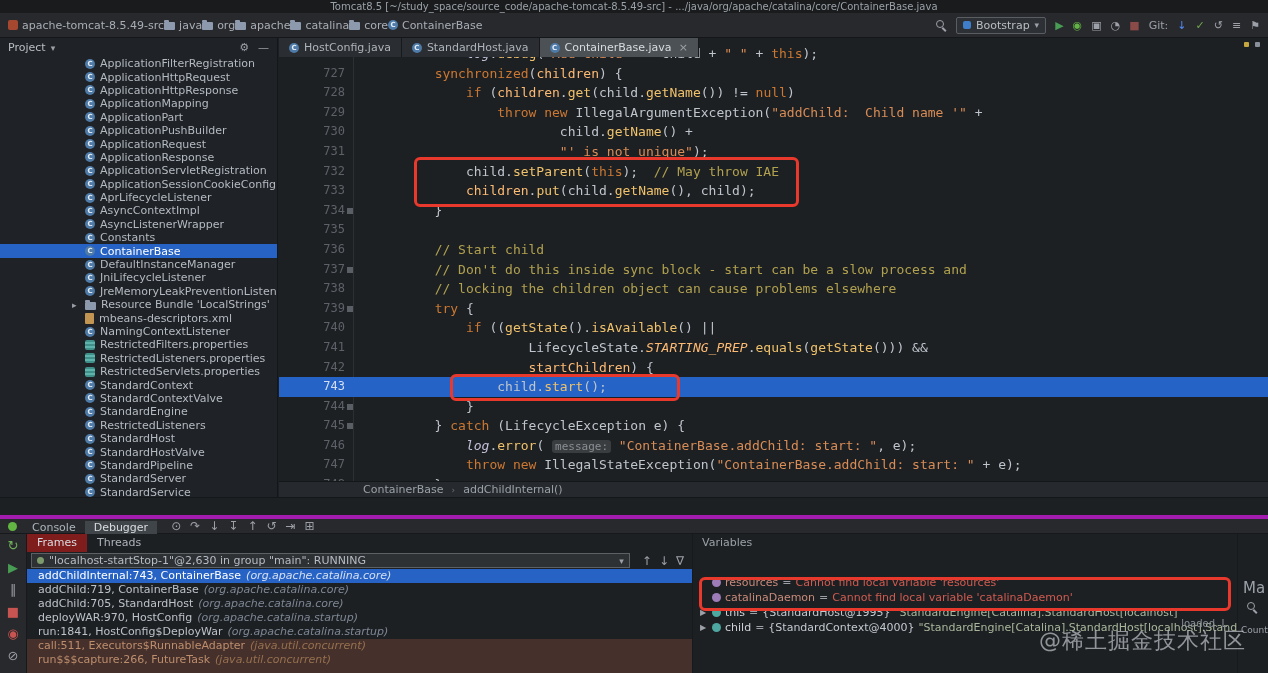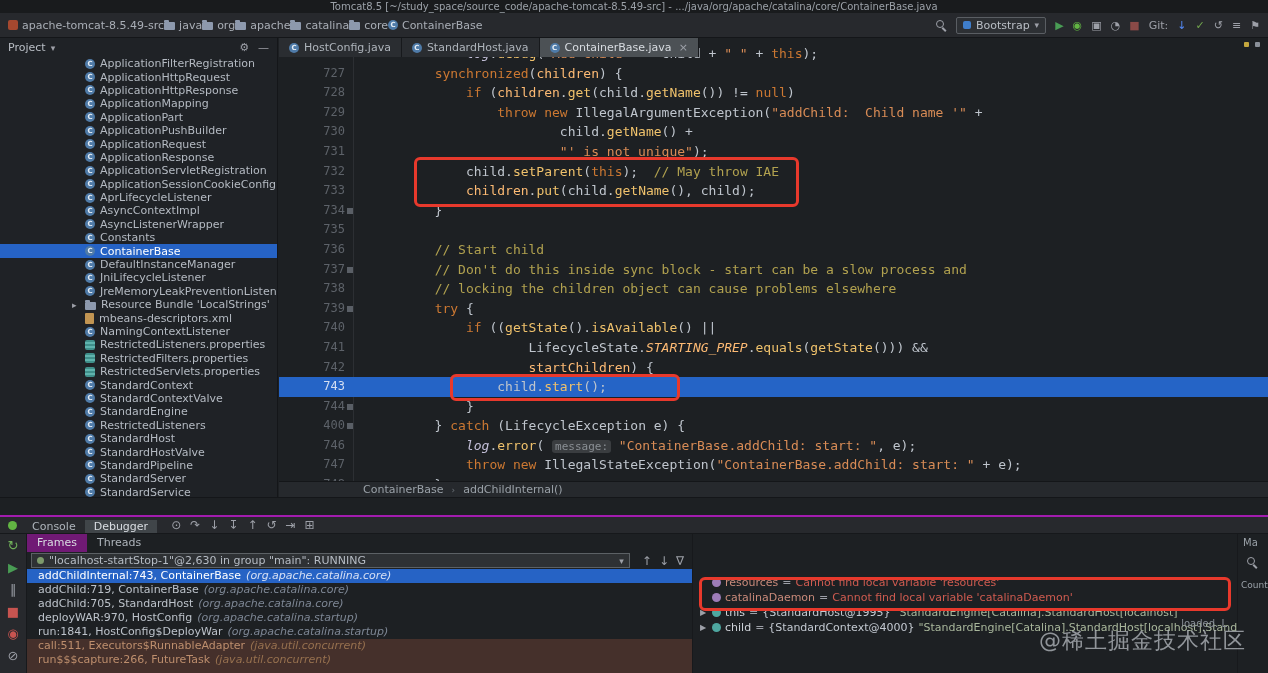--- a/index.html
+++ b/index.html
@@ -68,31 +68,31 @@
 
 
 .debug-panel{position:absolute;left:0;bottom:0;width:100%;height:176px;background:#1d2023;border-top:1px solid #141619;}
 .dbg-strip1{position:absolute;left:0;top:18px;right:0;height:17px;background:#27292d;display:flex;align-items:center;font-size:11px;}
 .dbg-label{color:#9aa1a8;padding-left:8px;}
 .session-tab{margin-left:10px;height:17px;display:flex;align-items:center;gap:5px;background:#3c4044;padding:0 10px;color:#c6cbd1;}
 .sess-ico{width:8px;height:8px;border-radius:50%;background:#62b543;flex:none;}
 #s1icons{margin-left:auto;display:flex;gap:10px;padding-right:10px;}
 .dico{color:#9da0a8;font-size:12px;line-height:1;}
 .dico.big{font-size:13px;}
-.dbg-strip2{position:absolute;left:0;top:17px;right:0;height:19px;background:#27292d;border-top:2px solid #a21caf;border-bottom:1px solid #16181b;display:flex;align-items:center;}
+.dbg-strip2{position:absolute;left:0;top:17px;right:0;height:19px;background:#27292d;border-top:4px solid #a21caf;border-bottom:1px solid #16181b;display:flex;align-items:center;}
 .bug-ico{width:9px;height:9px;border-radius:50%;background:#62b543;margin:0 6px 0 8px;flex:none;}
 .dtab{height:19px;line-height:19px;padding:0 9px;font-size:11px;color:#aeb4bb;}
 .dtab.active{background:#404549;color:#d8dce1;}
 #dbgtools{display:flex;gap:9px;margin-left:14px;}
 .dbg-content{position:absolute;left:0;top:36px;right:0;bottom:0;}
 .dbg-leftstrip{position:absolute;left:0;top:0;bottom:0;width:27px;background:#27292d;border-right:1px solid #17191c;display:flex;flex-direction:column;align-items:center;gap:9px;padding-top:5px;}
 .frames-col{position:absolute;left:27px;top:0;bottom:0;width:665px;}
 .fr-tabs{height:18px;display:flex;align-items:center;}
 .frtab{height:18px;line-height:18px;padding:0 10px;font-size:11px;color:#aeb4bb;}
-.frtab.active{background:#701a75;color:#d8dce1;}
+.frtab.active{background:#7f1d1d;color:#d8dce1;}
 .fr-droprow{height:17px;display:flex;align-items:center;}
 .tdrop{flex:1;height:15px;margin:0 4px;background:#2e3134;border:1px solid #5c6165;display:flex;align-items:center;gap:5px;padding:0 5px;font-size:11px;color:#b6bcc4;white-space:nowrap;overflow:hidden;}
 .th-ico{width:7px;height:7px;border-radius:50%;background:#7d9a6c;flex:none;}
 .th-text{overflow:hidden;text-overflow:ellipsis;}
 .th-arrow{margin-left:auto;color:#9da0a8;font-size:9px;}
 #frtools{display:flex;gap:7px;padding:0 8px;}
 .frame-list{position:absolute;left:0;right:0;top:35px;bottom:0;overflow:hidden;}
 .frow{height:14px;line-height:14px;padding-left:11px;font-size:11px;white-space:nowrap;}
 .floc{color:#bcc2ca;}
 .fpkg{color:#7e8795;font-style:italic;margin-left:5px;}
@@ -111,21 +111,21 @@
 .vico.err{background:#9d7cb8;}
 .vname{color:#d0d4da;}
 .vname.errn{color:#c98a7a;}
 .veq{color:#9da0a8;}
 .verr{color:#cf5b50;}
 .vref{color:#c3c9d1;}
 .vdisp{color:#a9b79c;}
 .ann-vars{left:6px;top:43px;width:532px;height:34px;}
 .status-frag{position:absolute;right:10px;top:84px;font-size:10px;color:#8a9099;}
 .mini-col{position:absolute;right:0;top:0;width:31px;bottom:0;border-left:1px solid #17191c;}
-.mini-header{height:18px;line-height:18px;padding-left:5px;font-size:10px;color:#9aa1a8;}
+.mini-header{height:18px;line-height:18px;padding-left:5px;font-size:15px;color:#9aa1a8;margin-top:45px;}
 .mini-col .search-ico{margin:4px 0 0 8px;}
 .mini-count{margin-top:8px;padding-left:3px;font-size:9px;color:#9aa1a8;}
 .watermark{position:absolute;right:22px;top:626px;font-size:22px;letter-spacing:1px;color:#c2c7cd;opacity:.7;}
 </style>
 </head>
 <body>
 
 <div class="app">
 
   <div class="titlebar">Tomcat8.5 [~/study_space/source_code/apache-tomcat-8.5.49-src] - .../java/org/apache/catalina/core/ContainerBase.java</div>
@@ -272,25 +272,25 @@
         <div class="titem">
           <span class="ic-xml"></span>
           <span class="tlabel">mbeans-descriptors.xml</span>
         </div>
         <div class="titem">
           <span class="ic-class">C</span>
           <span class="tlabel">NamingContextListener</span>
         </div>
         <div class="titem">
           <span class="ic-props"></span>
+          <span class="tlabel">RestrictedFilters.properties</span>
+        </div>
+        <div class="titem">
+          <span class="ic-props"></span>
           <span class="tlabel">RestrictedListeners.properties</span>
-        </div>
-        <div class="titem">
-          <span class="ic-props"></span>
-          <span class="tlabel">RestrictedFilters.properties</span>
         </div>
         <div class="titem">
           <span class="ic-props"></span>
           <span class="tlabel">RestrictedServlets.properties</span>
         </div>
         <div class="titem">
           <span class="ic-class">C</span>
           <span class="tlabel">StandardContext</span>
         </div>
         <div class="titem">
@@ -405,21 +405,21 @@
           <div class="crow current">
             <span class="lnum">743</span>
             <pre class="ctext"><span class="t-p">                child.</span><span class="t-m">start</span><span class="t-p">();</span></pre>
           </div>
           <div class="crow">
             <span class="lnum">744</span>
             <pre class="ctext"><span class="t-p">            }</span></pre>
             <span class="fold"></span>
           </div>
           <div class="crow">
-            <span class="lnum">400</span>
+            <span class="lnum">745</span>
             <pre class="ctext"><span class="t-p">        } </span><span class="t-k">catch</span><span class="t-p"> (LifecycleException e) {</span></pre>
             <span class="fold"></span>
           </div>
           <div class="crow">
             <span class="lnum">746</span>
             <pre class="ctext"><span class="t-p">            </span><span class="t-fi">log</span><span class="t-p">.</span><span class="t-m">error</span><span class="t-p">( </span><span class="t-h">message:</span><span class="t-p"> </span><span class="t-s">"ContainerBase.addChild: start: "</span><span class="t-p">, e);</span></pre>
           </div>
           <div class="crow">
             <span class="lnum">747</span>
             <pre class="ctext"><span class="t-p">            </span><span class="t-k">throw</span><span class="t-p"> </span><span class="t-k">new</span><span class="t-p"> IllegalStateException(</span><span class="t-s">"ContainerBase.addChild: start: "</span><span class="t-p"> + e);</span></pre>
@@ -515,20 +515,21 @@
             <div class="frow"><span class="floc">addChild:719, ContainerBase</span><span class="fpkg">(org.apache.catalina.core)</span></div>
             <div class="frow"><span class="floc">addChild:705, StandardHost</span><span class="fpkg">(org.apache.catalina.core)</span></div>
             <div class="frow"><span class="floc">deployWAR:970, HostConfig</span><span class="fpkg">(org.apache.catalina.startup)</span></div>
             <div class="frow"><span class="floc">run:1841, HostConfig$DeployWar</span><span class="fpkg">(org.apache.catalina.startup)</span></div>
             <div class="frow lib"><span class="floc">call:511, Executors$RunnableAdapter</span><span class="fpkg">(java.util.concurrent)</span></div>
             <div class="frow lib"><span class="floc">run$$$capture:266, FutureTask</span><span class="fpkg">(java.util.concurrent)</span></div>
             <div class="frow lib"><span class="floc"></span><span class="fpkg"></span></div>
           </div>
       </div>
       <div class="vars-col">
+        <div class="vars-header">Variables</div>
         <div class="var-list" id="varlist">
             <div class="vrow">
               <span class="varrow"></span>
               <span class="vico err"></span>
               <span class="vname errn">resources</span>
               <span class="veq">=</span>
               <span class="verr">Cannot find local variable 'resources'</span>
             </div>
             <div class="vrow">
               <span class="varrow"></span>

